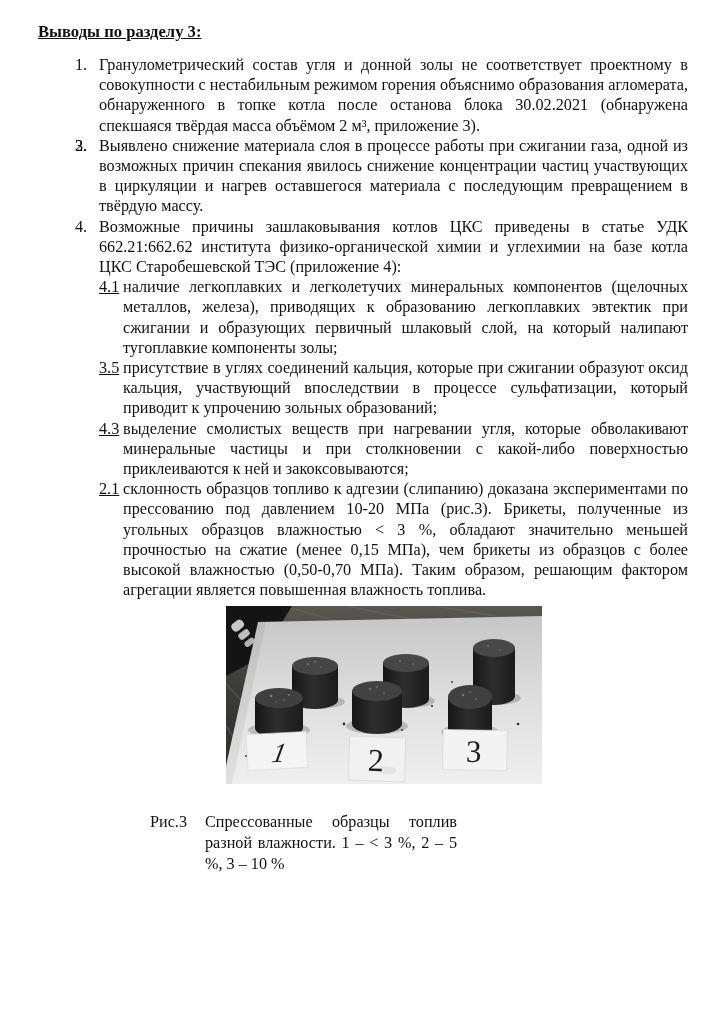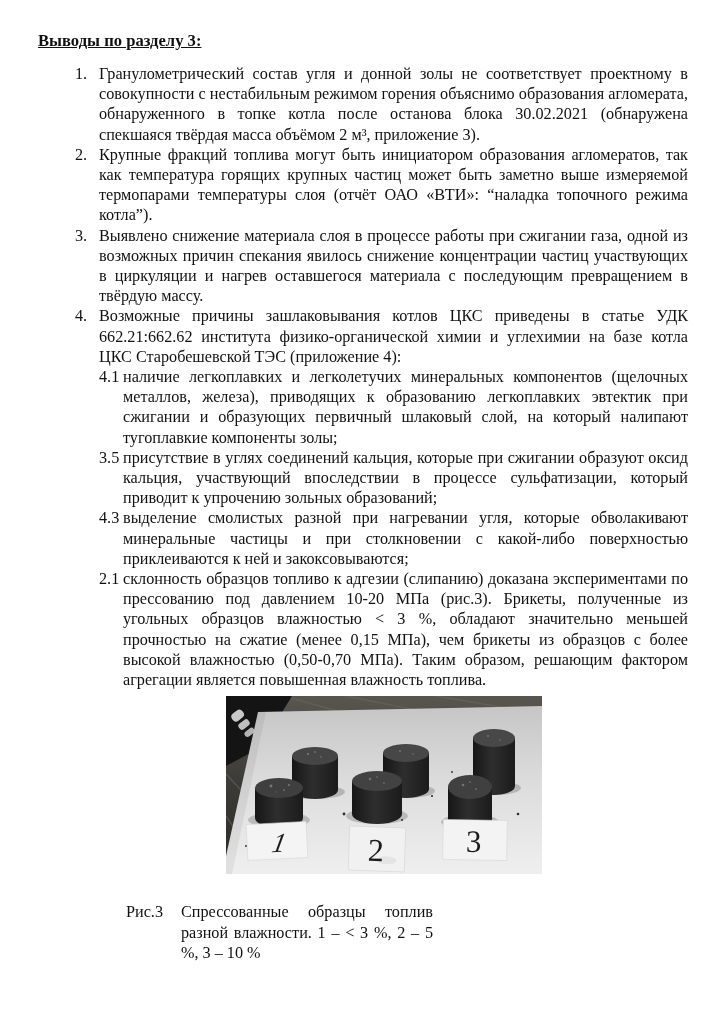--- a/index.html
+++ b/index.html
@@ -1,46 +1,46 @@
 <!DOCTYPE html>
 <html lang="ru"><head>
 <meta charset="utf-8">
 <style>
   html,body{margin:0;padding:0;background:#fff;}
   .page{
     position:relative;
     width:724px;height:1024px;
     background:#ffffff;
     box-sizing:border-box;
-    padding:31px 36px 0 38px;
+    padding:22px 36px 0 38px;
     font-family:"Liberation Serif","DejaVu Serif",serif;
     color:#111;
     overflow:hidden;
   }
   .doc-title{
     font-size:16.6px;
     font-weight:bold;
     text-decoration:underline;
     line-height:20px;
     margin:0 0 13px 0;
   }
   .conclusions{font-size:16.2px;line-height:20.2px;}
   .item{position:relative;padding-left:61px;text-align:justify;}
   .item .num{position:absolute;left:37px;top:0;width:24px;text-align:left;}
   .subitem{position:relative;padding-left:85px;text-align:justify;}
-  .subitem .num{position:absolute;left:61px;top:0;width:24px;text-align:left;}
+  .subitem .num{position:absolute;left:61px;top:0;width:24px;text-align:left;text-decoration:underline;}
   .figure-photo{
     position:relative;
     width:316px;height:178px;
     margin:6px 0 0 188px;
   }
   .figure-photo svg{display:block;width:316px;height:178px;}
   .figure-caption{
     display:flex;
-    margin:28px 0 0 88px;
+    margin:28px 0 0 112px;
     font-size:16.2px;line-height:20.6px;
   }
   .cap-label{width:55px;flex:0 0 55px;}
   .cap-text{width:252px;flex:0 0 252px;text-align:justify;}
 </style>
 </head>
 <body>
 
 <div class="page">
 
@@ -48,21 +48,20 @@
 
   <div class="conclusions">
 
     <div class="item">
       <span class="num">1.</span>
       <span>Гранулометрический состав угля и донной золы не соответствует проектному в совокупности с нестабильным режимом горения объяснимо образования агломерата, обнаруженного в топке котла после останова блока 30.02.2021 (обнаружена спекшаяся твёрдая масса объёмом 2 м³, приложение 3).</span>
     </div>
 
     <div class="item">
       <span class="num">2.</span>
-      <span>Крупные фракций топлива могут быть инициатором образования агломератов, так как температура горящих крупных частиц может быть заметно выше измеряемой термопарами температуры слоя (отчёт ОАО «ВТИ»: “наладка топочного режима котла”).</span>
     </div>
 
     <div class="item">
       <span class="num">3.</span>
       <span>Выявлено снижение материала слоя в процессе работы при сжигании газа, одной из возможных причин спекания явилось снижение концентрации частиц участвующих в циркуляции и нагрев оставшегося материала с последующим превращением в твёрдую массу.</span>
     </div>
 
     <div class="item">
       <span class="num">4.</span>
       <span>Возможные причины зашлаковывания котлов ЦКС приведены в статье УДК 662.21:662.62 института физико-органической химии и углехимии на базе котла ЦКС Старобешевской ТЭС (приложение 4):</span>
@@ -72,21 +71,21 @@
       <div class="subitem">
         <span class="num">4.1</span>
         <span>наличие легкоплавких и легколетучих минеральных компонентов (щелочных металлов, железа), приводящих к образованию легкоплавких эвтектик при сжигании и образующих первичный шлаковый слой, на который налипают тугоплавкие компоненты золы;</span>
       </div>
       <div class="subitem">
         <span class="num">3.5</span>
         <span>присутствие в углях соединений кальция, которые при сжигании образуют оксид кальция, участвующий впоследствии в процессе сульфатизации, который приводит к упрочению зольных образований;</span>
       </div>
       <div class="subitem">
         <span class="num">4.3</span>
-        <span>выделение смолистых разной при нагревании угля, которые обволакивают минеральные частицы и при столкновении с какой-либо поверхностью приклеиваются к ней и закоксовываются;</span>
+        <span>выделение смолистых веществ при нагревании угля, которые обволакивают минеральные частицы и при столкновении с какой-либо поверхностью приклеиваются к ней и закоксовываются;</span>
       </div>
       <div class="subitem">
         <span class="num">2.1</span>
         <span>склонность образцов топливо к адгезии (слипанию) доказана экспериментами по прессованию под давлением 10-20 МПа (рис.3). Брикеты, полученные из угольных образцов влажностью &lt; 3 %, обладают значительно меньшей прочностью на сжатие (менее 0,15 МПа), чем брикеты из образцов с более высокой влажностью (0,50-0,70 МПа). Таким образом, решающим фактором агрегации является повышенная влажность топлива.</span>
       </div>
     </div>
 
   </div>
 
   <div class="figure-photo">

